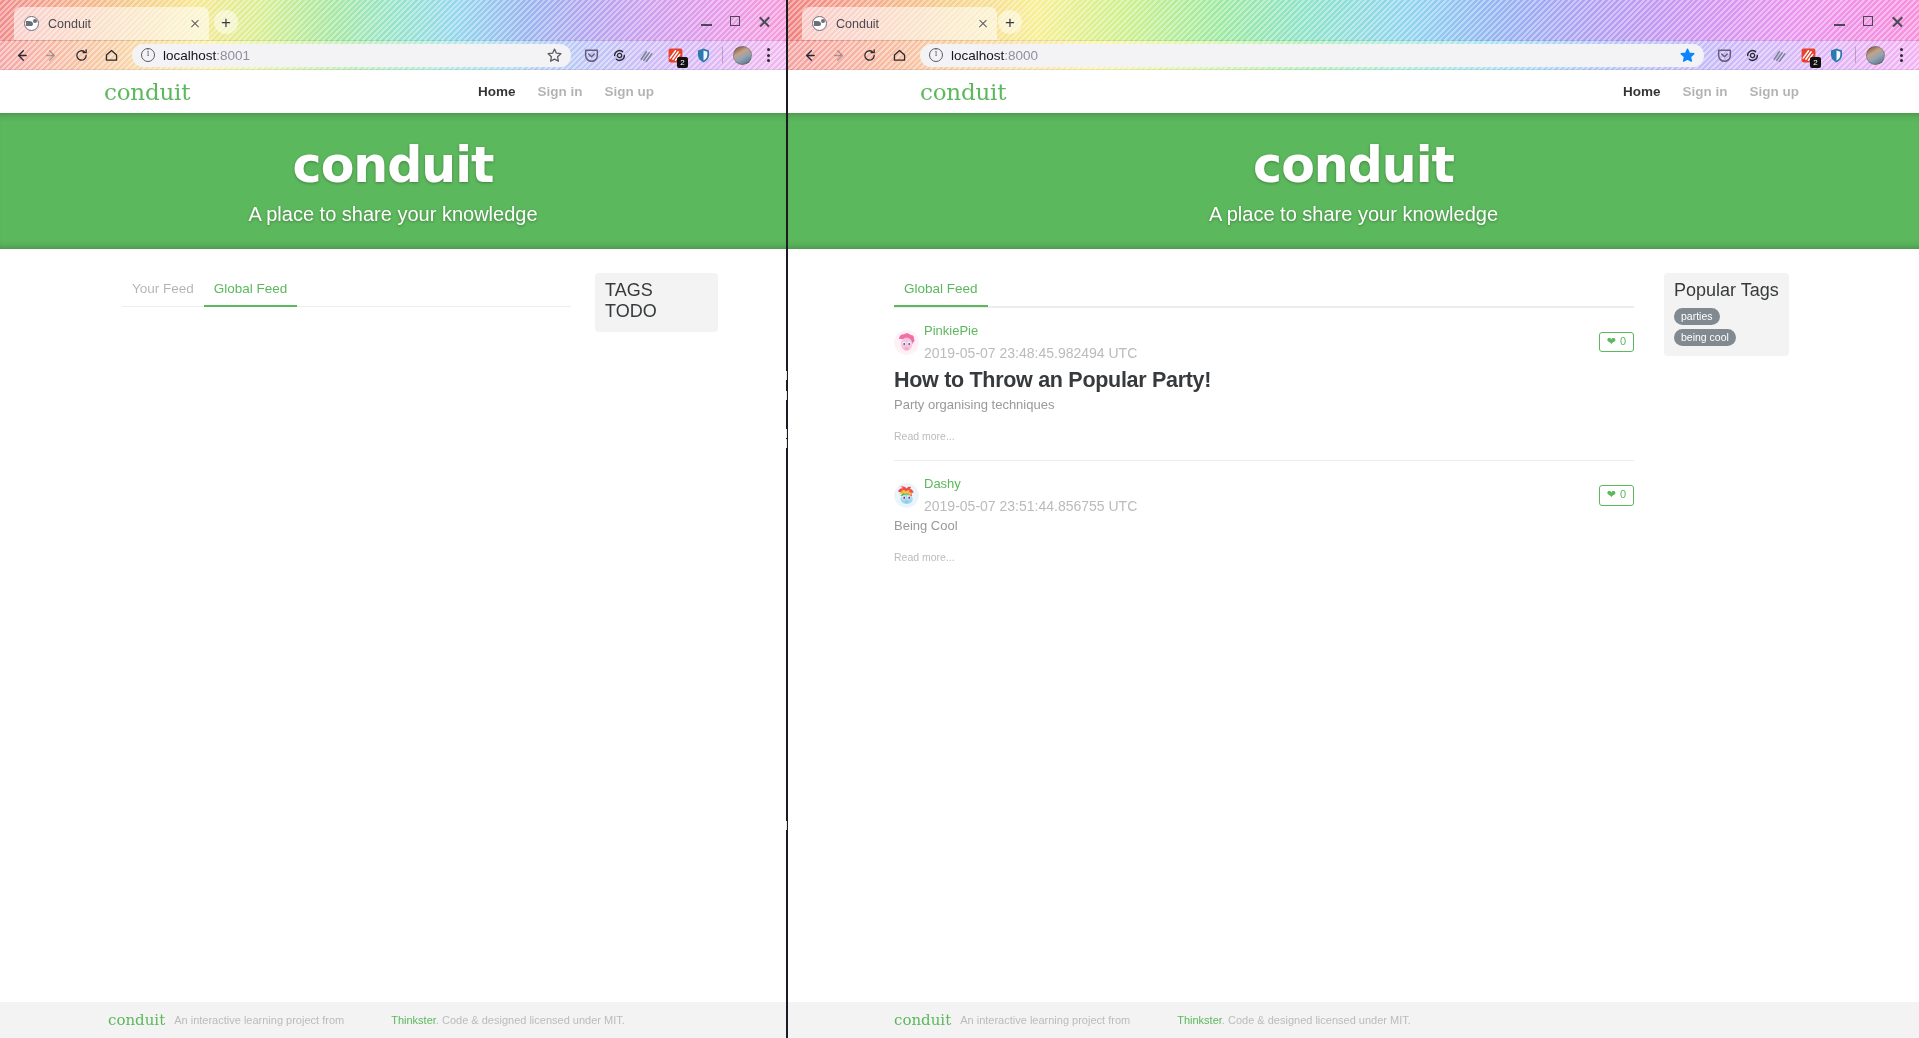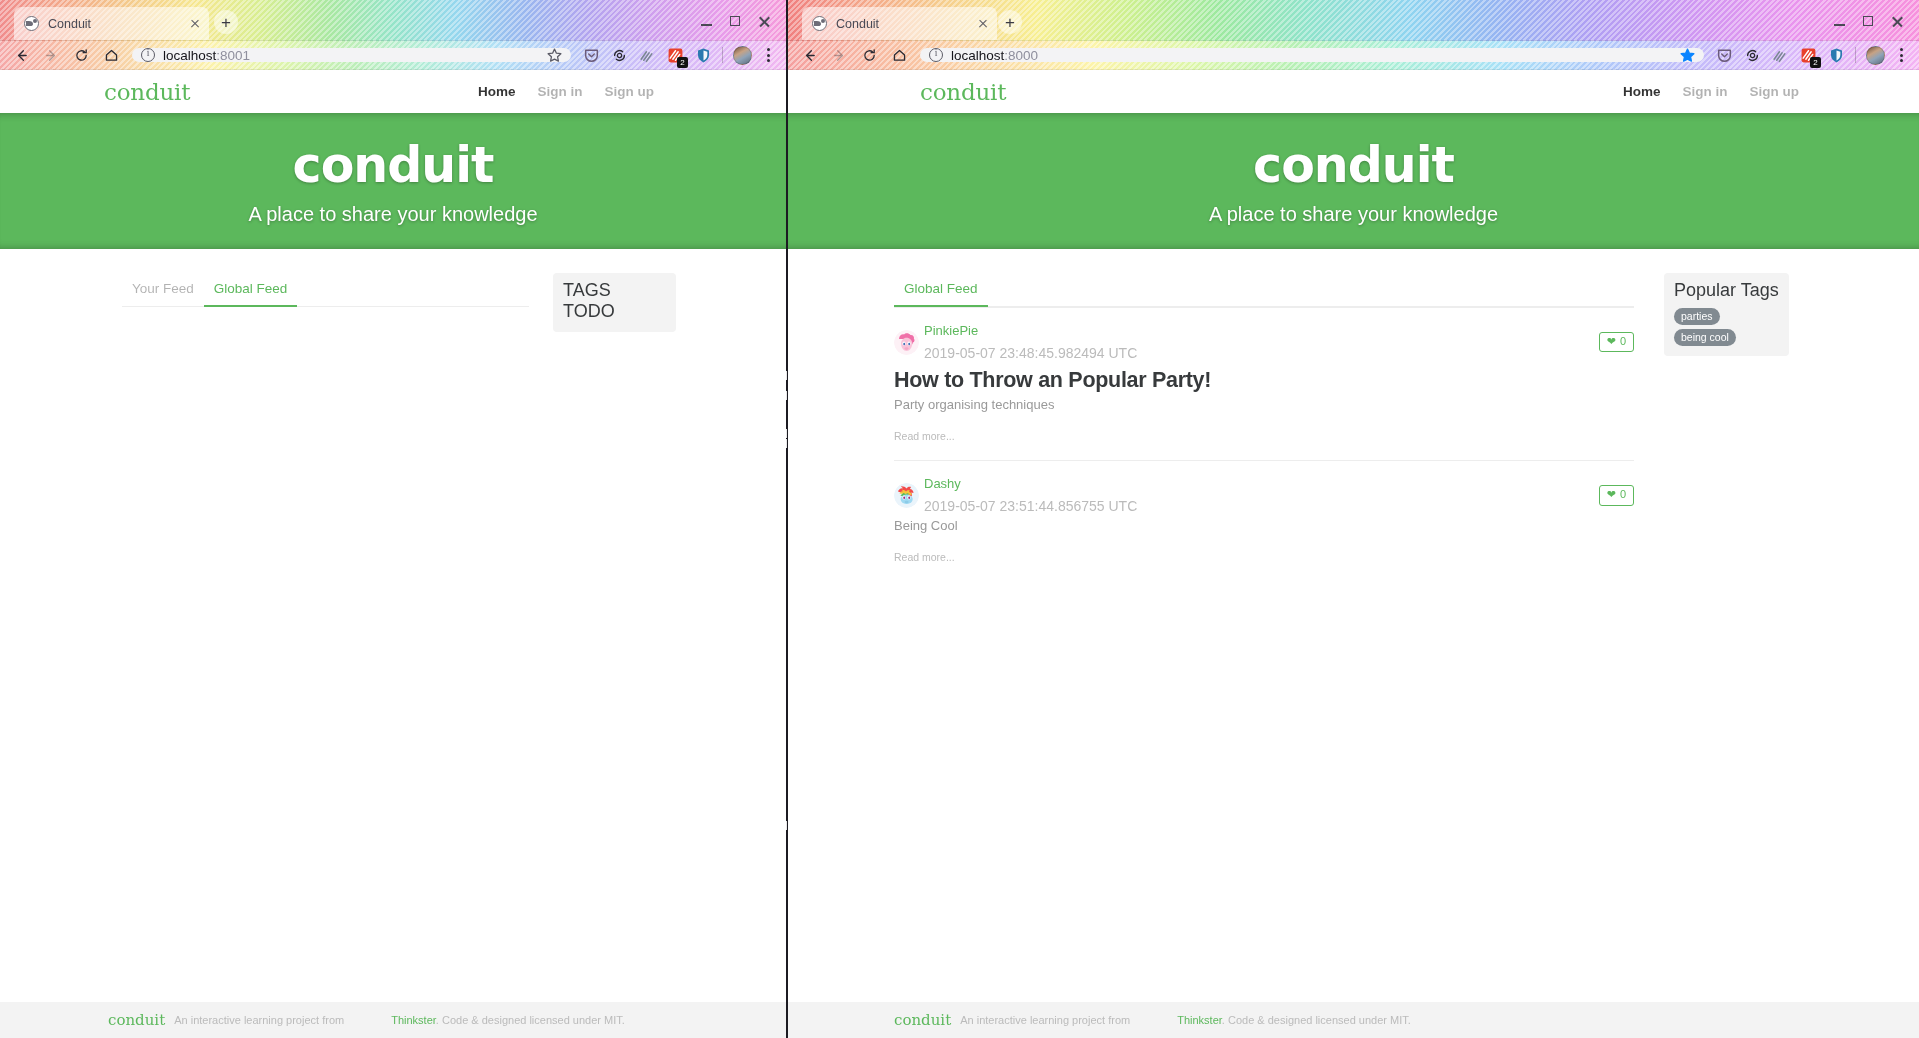--- a/index.html
+++ b/index.html
@@ -86,21 +86,21 @@
       linear-gradient(90deg,
         #f59f9f 0%, #f8bda2 9%, #fadaa6 18%, #fcf4aa 27%,
         #dbf6a9 36%, #b6f0b6 45%, #a9eed9 54%, #a9e1f7 63%,
         #b0c8f9 72%, #c6bbfa 81%, #dbb6f9 90%, #f4b2f3 100%); }
 
   .navbtn { width:26px; height:24px; display:flex; align-items:center; justify-content:center;
     flex:0 0 26px; color:#2b2a33; }
   .navbtn svg { display:block; }
   .navbtn.dim { opacity:.35; }
 
-  .urlbar { flex:1; height:14px; background:#f3f3f5; border-radius:12px;
+  .urlbar { flex:1; height:23px; background:#f3f3f5; border-radius:12px;
     display:flex; align-items:center; padding:0 8px 0 9px; margin:0 4px;
     font-size:13.5px; }
   .url-info { width:14px; height:14px; border:1.4px solid #5b5b66; border-radius:50%;
     position:relative; flex:0 0 14px; margin-right:8px; }
   .url-info::before { content:"i"; position:absolute; left:0; right:0; top:-1.5px; text-align:center;
     font-size:9.5px; font-family:"Liberation Serif", serif; color:#5b5b66; }
   .url-text { flex:1; color:#15141a; white-space:nowrap; }
   .url-text .dim { color:#8f8f9d; }
   .url-star { width:17px; height:17px; flex:0 0 17px; }
   .url-star.filled svg path { fill:#0a84ff; stroke:#0a84ff; }
@@ -132,21 +132,21 @@
   .nav-links a.active { color:rgba(0,0,0,.8); font-weight:600; }
 
   .banner { flex:0 0 136px; background:#5cb85c; color:#fff;
     display:flex; flex-direction:column; align-items:center; justify-content:center;
     box-shadow:inset 0 8px 8px -8px rgba(0,0,0,.3), inset 0 -8px 8px -8px rgba(0,0,0,.3); }
   .banner h1 { font-family:"DejaVu Sans", sans-serif; font-size:49px; font-weight:bold;
     text-shadow:0 1px 3px rgba(0,0,0,.3); letter-spacing:-1px; }
   .banner p { font-size:20px; font-weight:300; margin-top:9px; text-shadow:0 1px 3px rgba(0,0,0,.3); }
 
   .container { flex:1; display:flex; padding-top:24px; overflow:hidden; }
-  .win-left .container { padding-left:122px; padding-right:110px; }
+  .win-left .container { padding-left:122px; padding-right:68px; }
   .win-right .container { padding-left:106px; padding-right:130px; }
 
   .feed-col { flex:1; min-width:0; }
   .side-col { flex:0 0 123px; margin-left:24px; }
   .win-right .side-col { flex:0 0 125px; margin-left:30px; }
 
   .feed-toggle { display:flex; border-bottom:1px solid rgba(0,0,0,.07); }
   .feed-tab { padding:8px 10px 9px; font-size:13.5px; color:rgba(0,0,0,.3);
     border-bottom:2px solid transparent; margin-bottom:-1px; cursor:pointer; }
   .feed-tab.active { color:#5cb85c; border-bottom-color:#5cb85c; }

